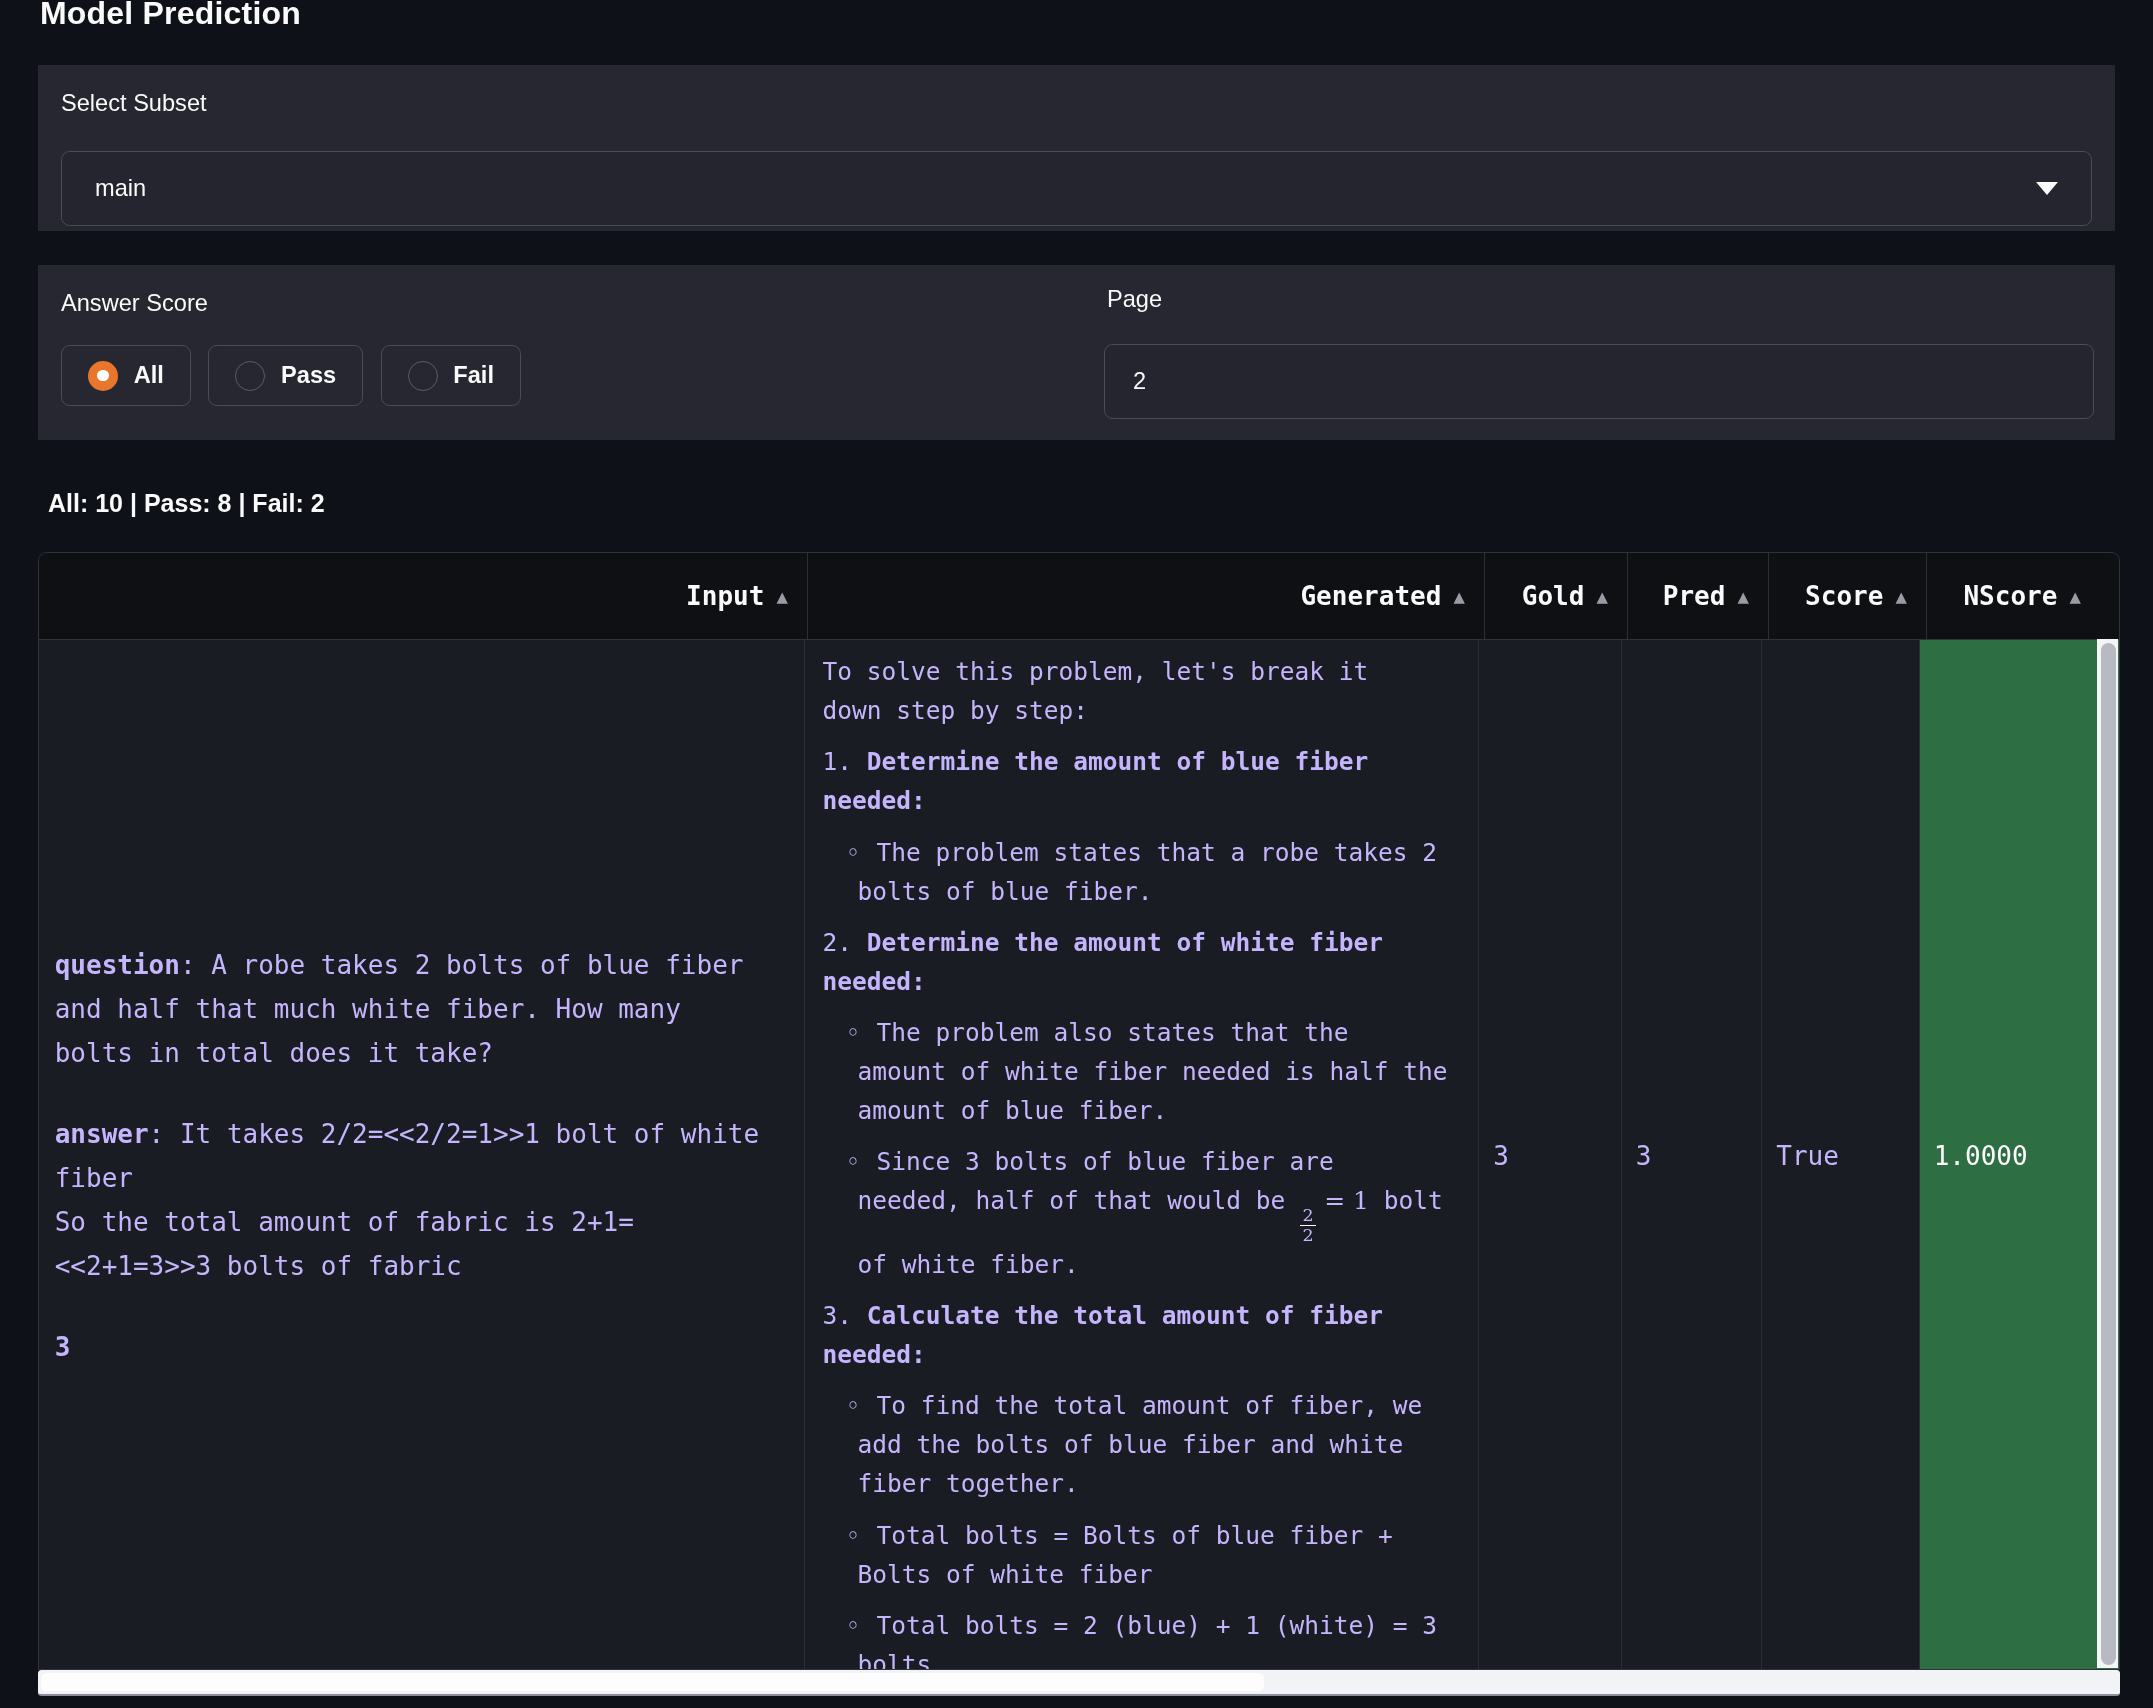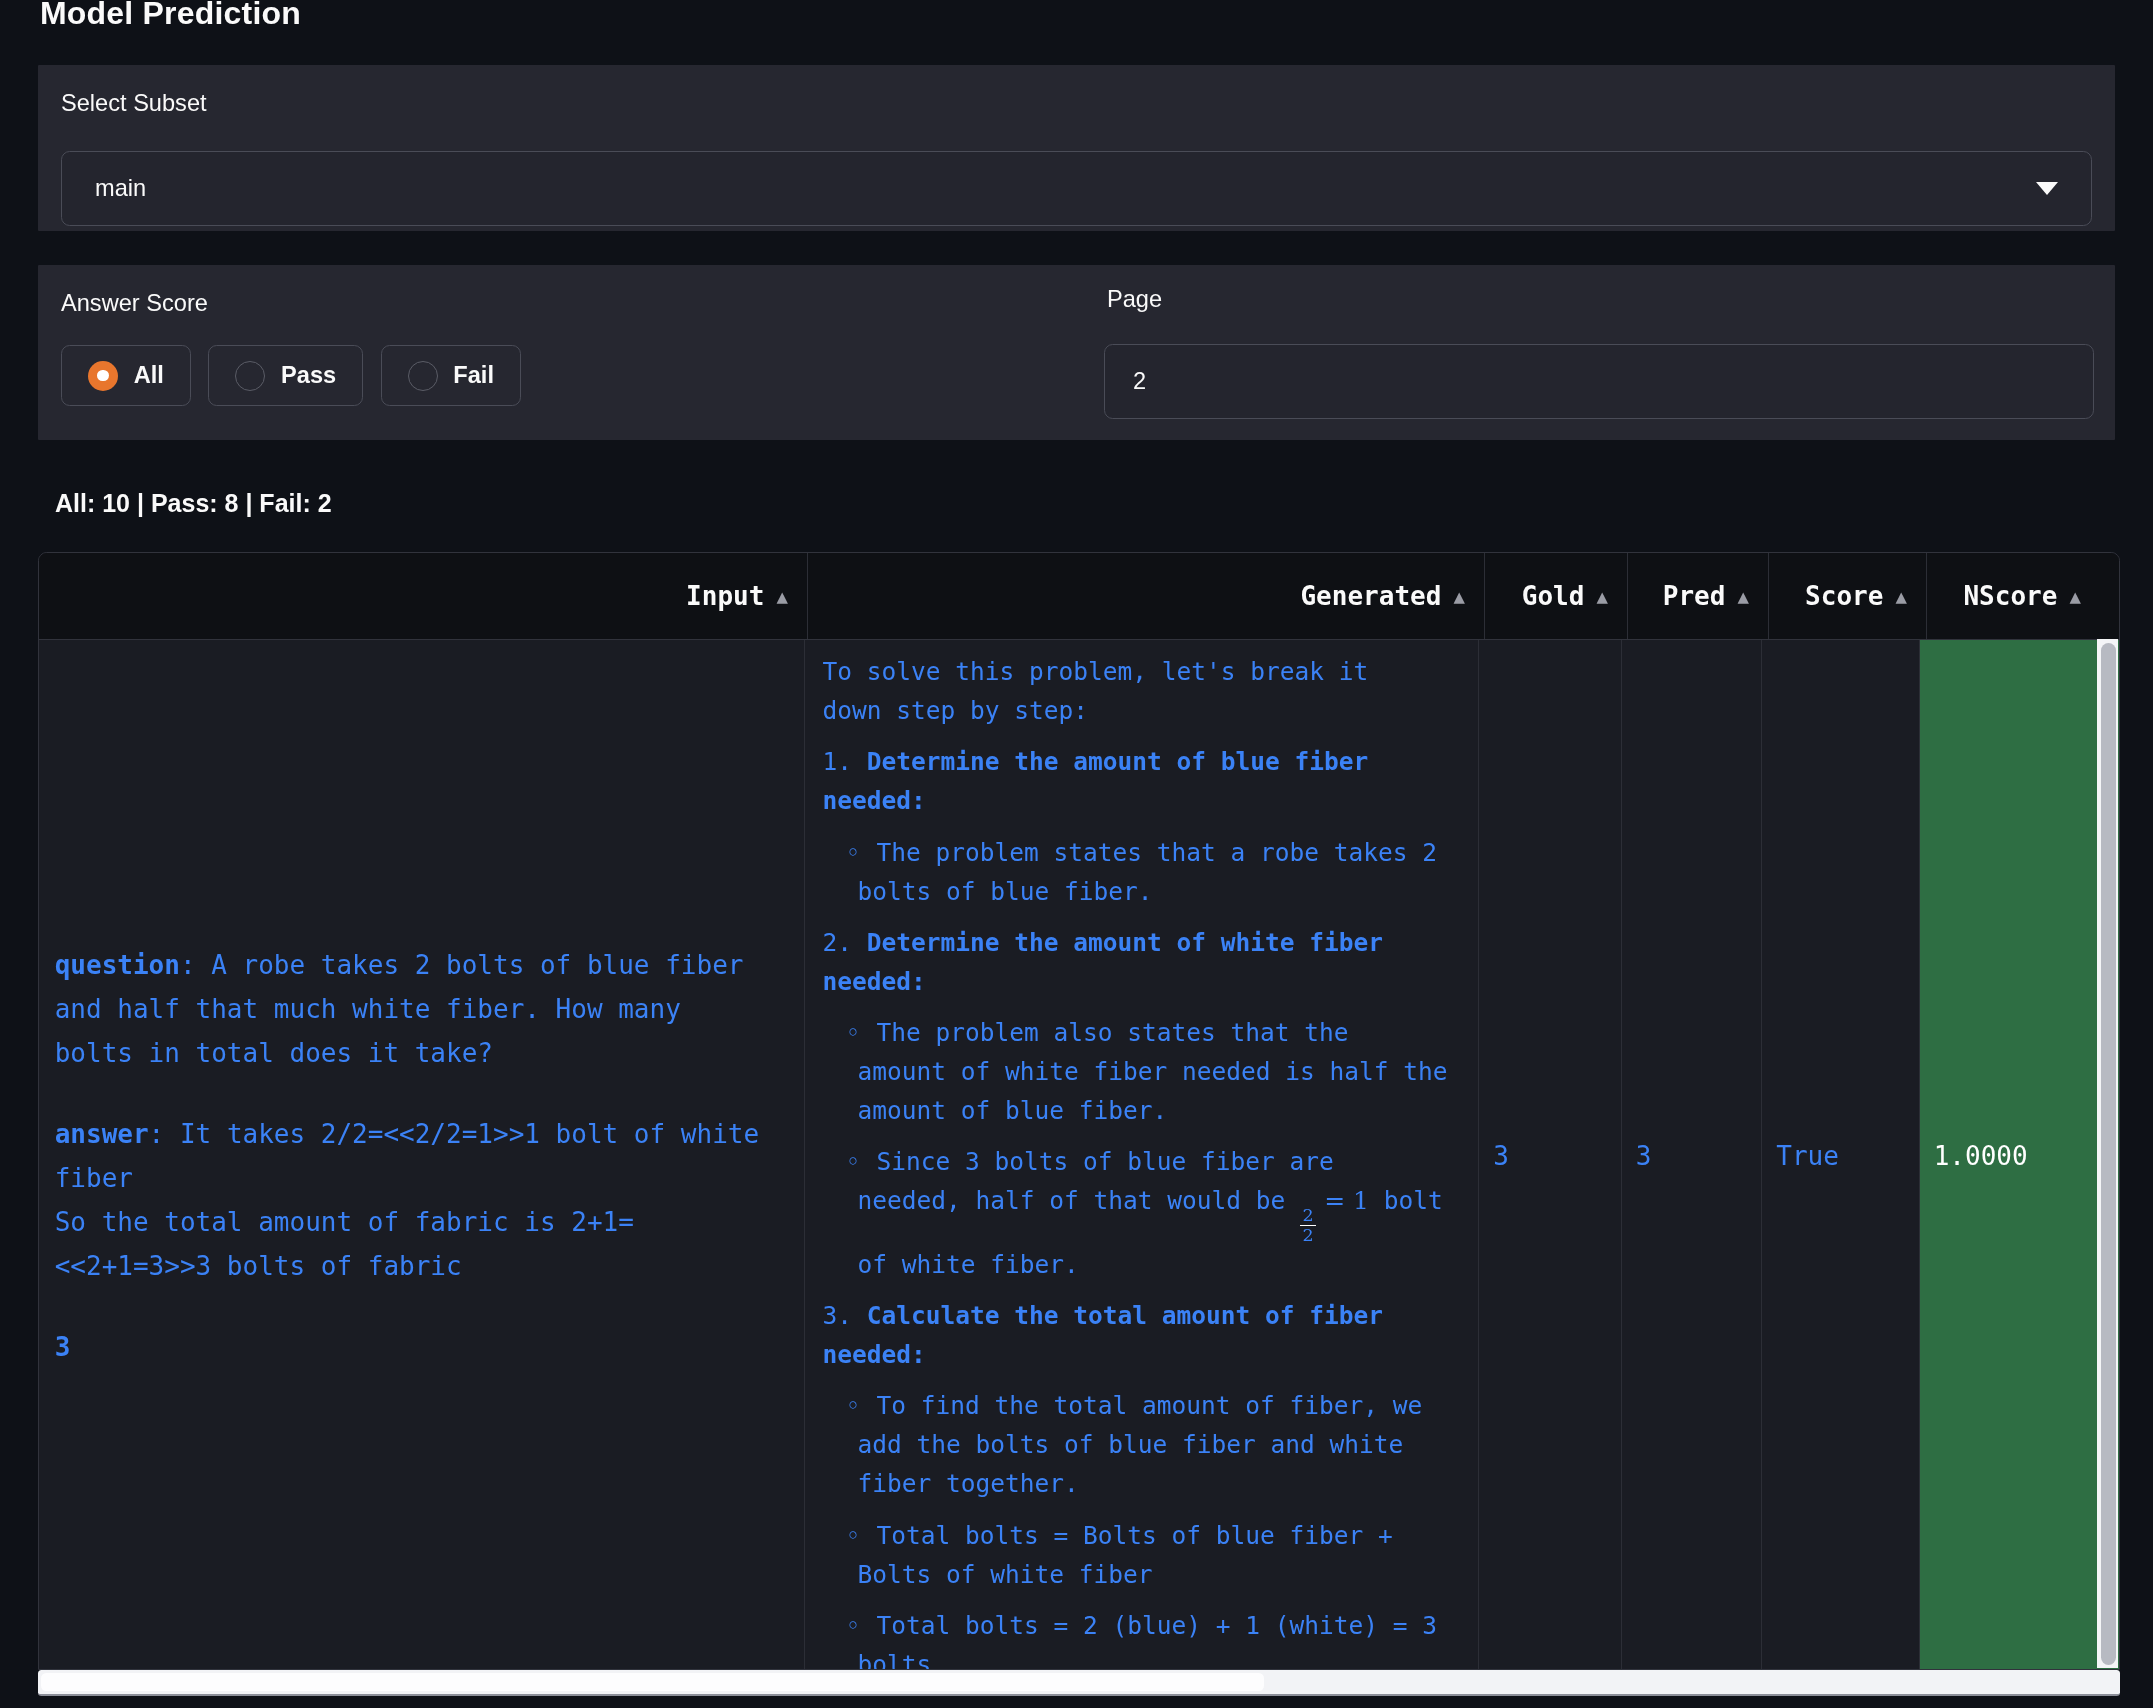--- a/index.html
+++ b/index.html
@@ -53,21 +53,21 @@
   .radio-label{font-size:23.6px;font-weight:600;color:#fafafa;}
   
   .page-label{left:1069px;top:21px;}
   .page-input{
     position:absolute;left:1066px;top:79px;width:990px;height:75px;
     border:0.9px solid #4a4c57;border-radius:8.7px;box-sizing:border-box;
     background:#24252e;color:#fafafa;font-size:23.6px;
     font-family:"Liberation Sans",sans-serif;padding:0 28px;outline:none;
   }
   
-  .stats{position:absolute;left:55px;top:489px;font-size:25px;font-weight:700;}
+  .stats{position:absolute;left:48px;top:489px;font-size:25px;font-weight:700;}
   
   .table{
     position:absolute;left:38px;top:552px;width:2082px;height:1118px;
     border:0.9px solid #31333c;border-radius:8.7px 8.7px 0 0;
     box-sizing:border-box;background:#1a1c23;overflow:hidden;
     font-family:"DejaVu Sans Mono","Liberation Mono",monospace;
   }
   .thead{display:flex;height:86px;background:#0e1014;border-bottom:0.9px solid #31333c;}
   .th{
     display:flex;align-items:center;justify-content:flex-end;
@@ -77,21 +77,21 @@
   .sort-icon{font-size:19px;color:#9a9ca5;margin-left:12.2px;}
   .col-input{width:769px;}
   .col-generated{width:677px;}
   .col-gold{width:143px;}
   .col-pred{width:141px;}
   .col-score{width:158px;}
   .col-nscore{width:173px;border-right:none;}
   .trow{display:flex;height:1032px;}
   .td{
     box-sizing:border-box;border-right:0.9px solid #2c2e36;overflow:hidden;
-    font-size:26px;color:#3b82f6;
+    font-size:26px;color:#c4b5fd;
   }
   .td-input{
     width:769px;padding:0 15.7px;display:flex;flex-direction:column;
     justify-content:center;line-height:44px;
   }
   .td-input p{margin:0 0 37px 0;white-space:pre-line;}
   .td-input p:last-child{margin-bottom:0;}
   .td-input strong{font-weight:700;}
   .td-generated{width:677px;padding:12.2px 12.2px 0 17.5px;font-size:24.5px;line-height:39px;}
   .td-generated p{margin:0 0 12.2px 0;white-space:pre-line;}

